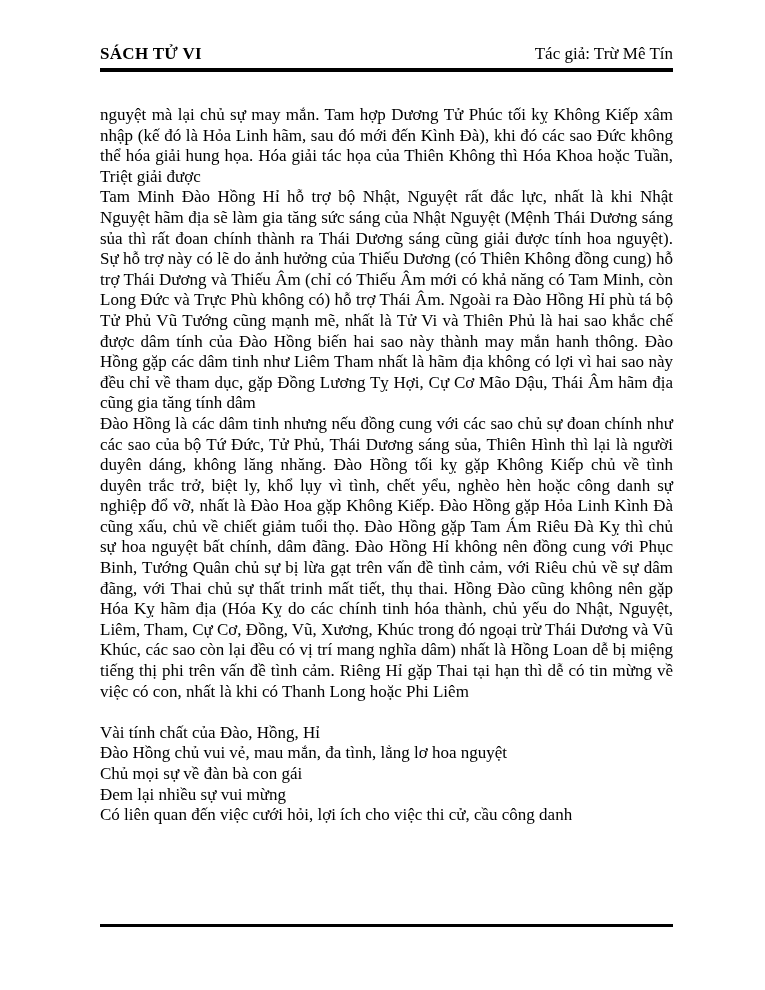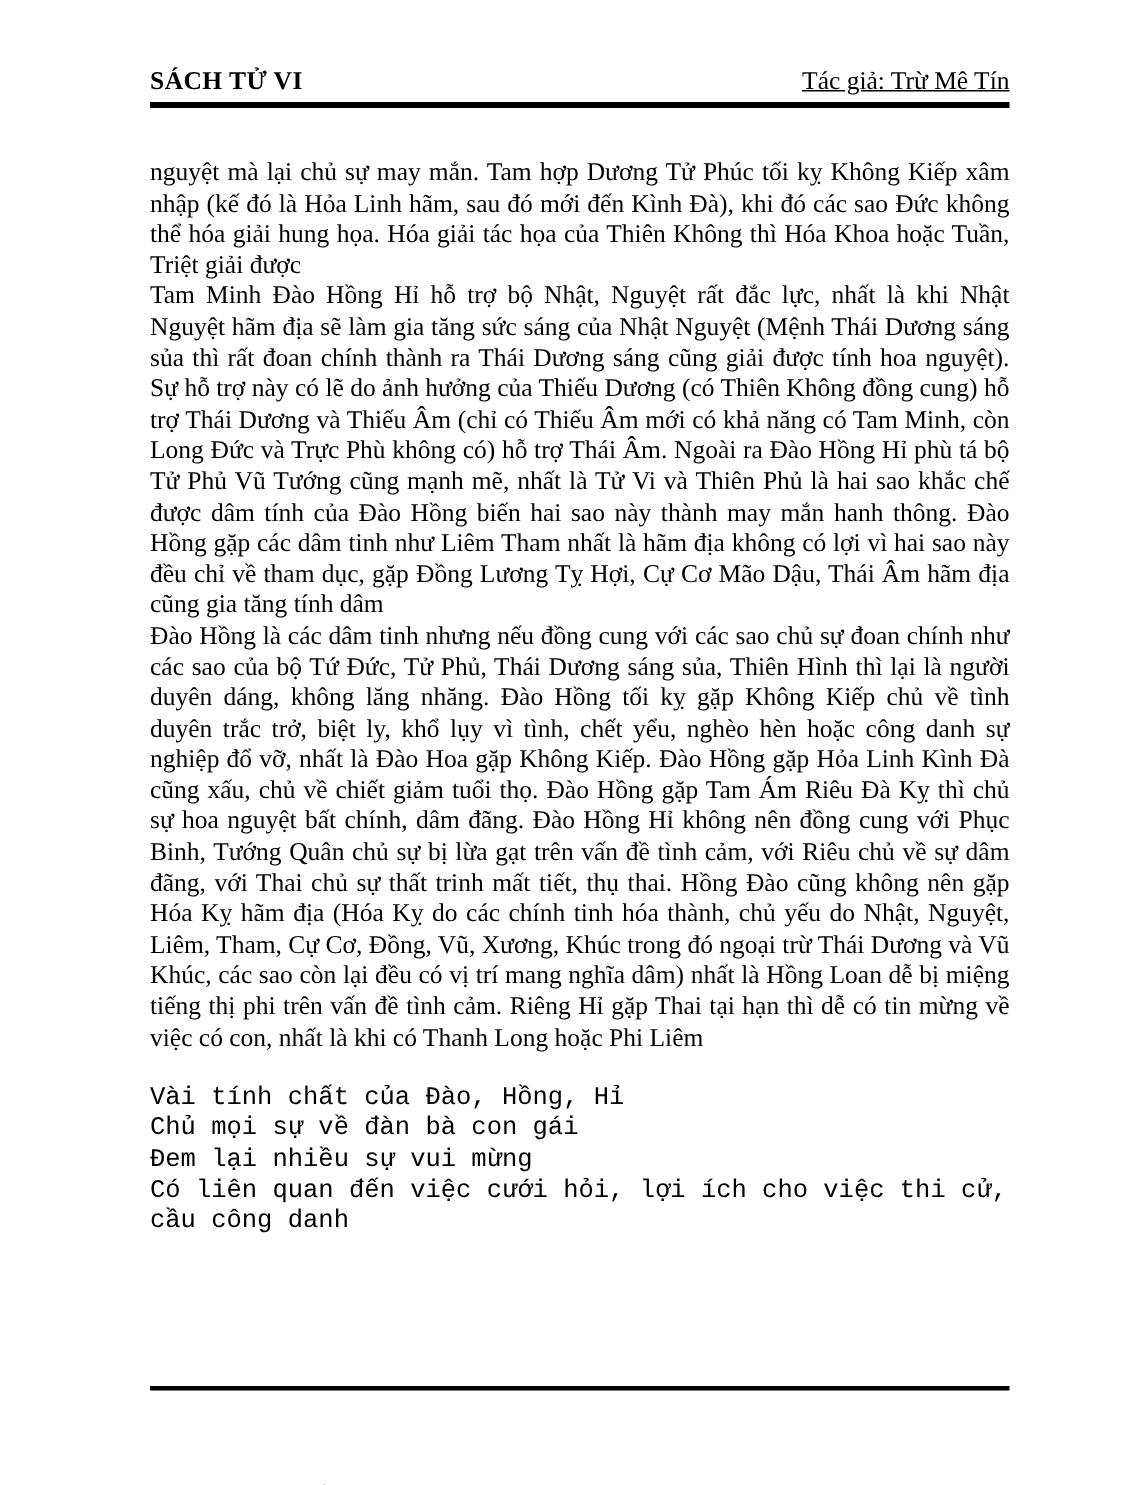--- a/index.html
+++ b/index.html
@@ -32,37 +32,35 @@
     border-bottom: 4px solid #000000;
     font-size: 17px;
     line-height: 20px;
   }
   .book-title {
     font-weight: bold;
     letter-spacing: 0.3px;
   }
   .author {
     font-weight: normal;
-    text-decoration: underline;
   }
   .body-text {
     margin-top: 33px;
     font-size: 17px;
     line-height: 20.6px;
   }
   .body-text p {
     margin: 0;
     text-align: justify;
   }
   .list-block {
     margin-top: 20.6px;
   }
   .list-block .line {
     text-align: left;
-    font-family: Liberation Mono, monospace;
   }
   .footer {
     position: absolute;
     left: 100px;
     right: 92px;
     top: 924px;
     border-top: 3px solid #000000;
     padding-top: 12px;
     display: flex;
     align-items: baseline;
@@ -89,20 +87,21 @@
       <span class="author">Tác giả: Trừ Mê Tín</span>
     </div>
 
     <div class="body-text">
       <p>nguyệt mà lại chủ sự may mắn. Tam hợp Dương Tử Phúc tối kỵ Không Kiếp xâm nhập (kế đó là Hỏa Linh hãm, sau đó mới đến Kình Đà), khi đó các sao Đức không thể hóa giải hung họa. Hóa giải tác họa của Thiên Không thì Hóa Khoa hoặc Tuần, Triệt giải được</p>
       <p>Tam Minh Đào Hồng Hỉ hỗ trợ bộ Nhật, Nguyệt rất đắc lực, nhất là khi Nhật Nguyệt hãm địa sẽ làm gia tăng sức sáng của Nhật Nguyệt (Mệnh Thái Dương sáng sủa thì rất đoan chính thành ra Thái Dương sáng cũng giải được tính hoa nguyệt). Sự hỗ trợ này có lẽ do ảnh hưởng của Thiếu Dương (có Thiên Không đồng cung) hỗ trợ Thái Dương và Thiếu Âm (chỉ có Thiếu Âm mới có khả năng có Tam Minh, còn Long Đức và Trực Phù không có) hỗ trợ Thái Âm. Ngoài ra Đào Hồng Hỉ phù tá bộ Tử Phủ Vũ Tướng cũng mạnh mẽ, nhất là Tử Vi và Thiên Phủ là hai sao khắc chế được dâm tính của Đào Hồng biến hai sao này thành may mắn hanh thông. Đào Hồng gặp các dâm tinh như Liêm Tham nhất là hãm địa không có lợi vì hai sao này đều chỉ về tham dục, gặp Đồng Lương Tỵ Hợi, Cự Cơ Mão Dậu, Thái Âm hãm địa cũng gia tăng tính dâm</p>
       <p>Đào Hồng là các dâm tinh nhưng nếu đồng cung với các sao chủ sự đoan chính như các sao của bộ Tứ Đức, Tử Phủ, Thái Dương sáng sủa, Thiên Hình thì lại là người duyên dáng, không lăng nhăng. Đào Hồng tối kỵ gặp Không Kiếp chủ về tình duyên trắc trở, biệt ly, khổ lụy vì tình, chết yểu, nghèo hèn hoặc công danh sự nghiệp đổ vỡ, nhất là Đào Hoa gặp Không Kiếp. Đào Hồng gặp Hỏa Linh Kình Đà cũng xấu, chủ về chiết giảm tuổi thọ. Đào Hồng gặp Tam Ám Riêu Đà Kỵ thì chủ sự hoa nguyệt bất chính, dâm đãng. Đào Hồng Hỉ không nên đồng cung với Phục Binh, Tướng Quân chủ sự bị lừa gạt trên vấn đề tình cảm, với Riêu chủ về sự dâm đãng, với Thai chủ sự thất trinh mất tiết, thụ thai. Hồng Đào cũng không nên gặp Hóa Kỵ hãm địa (Hóa Kỵ do các chính tinh hóa thành, chủ yếu do Nhật, Nguyệt, Liêm, Tham, Cự Cơ, Đồng, Vũ, Xương, Khúc trong đó ngoại trừ Thái Dương và Vũ Khúc, các sao còn lại đều có vị trí mang nghĩa dâm) nhất là Hồng Loan dễ bị miệng tiếng thị phi trên vấn đề tình cảm. Riêng Hỉ gặp Thai tại hạn thì dễ có tin mừng về việc có con, nhất là khi có Thanh Long hoặc Phi Liêm</p>
 
       <div class="list-block">
         <div class="line">Vài tính chất của Đào, Hồng, Hỉ</div>
+        <div class="line">Đào Hồng chủ vui vẻ, mau mắn, đa tình, lẳng lơ hoa nguyệt</div>
         <div class="line">Chủ mọi sự về đàn bà con gái</div>
         <div class="line">Đem lại nhiều sự vui mừng</div>
         <div class="line">Có liên quan đến việc cưới hỏi, lợi ích cho việc thi cử, cầu công danh</div>
       </div>
     </div>
 
   </div>
 
   <div class="footer">
     <span class="f-left">Tủ sách Tử Vi Lý Số</span>

